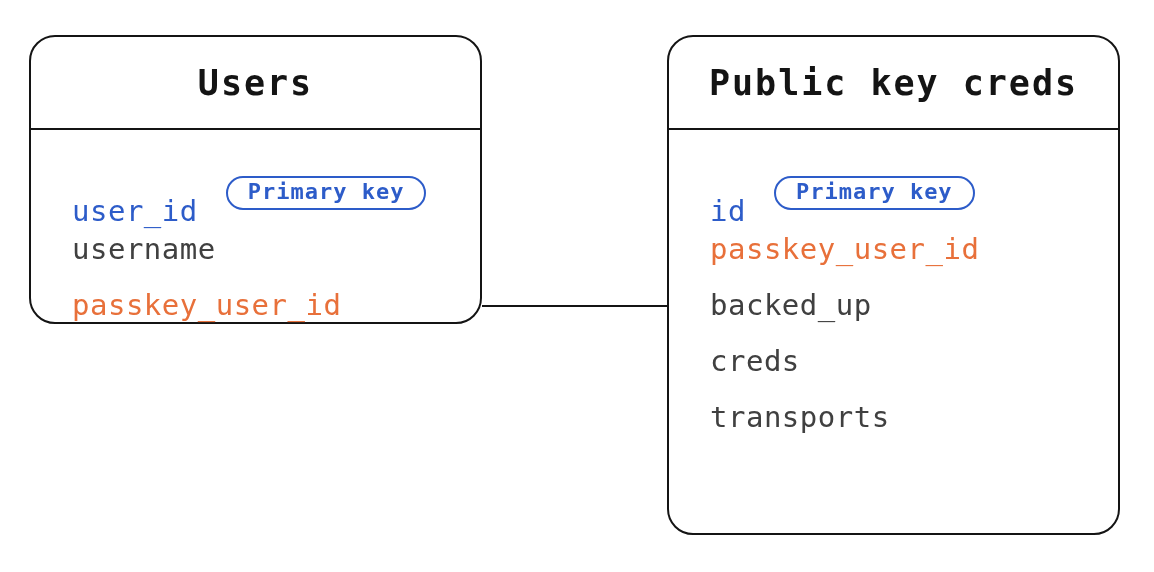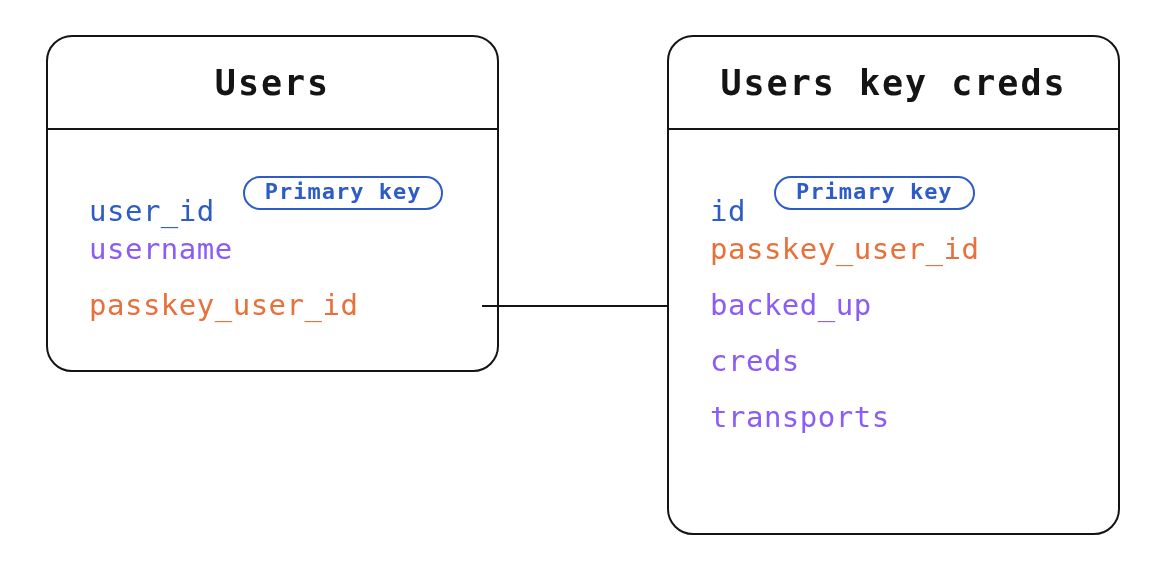--- a/index.html
+++ b/index.html
@@ -16,21 +16,21 @@
     overflow: hidden;
   }
   .table-box {
     position: absolute;
     width: 453px;
     background: #ffffff;
     border: 2px solid var(--line, #141414);
     border-radius: 26px;
     box-sizing: border-box;
   }
-  .table-box.users { left: 46px;  top: 35px; height: 337px; }
+  .table-box.users { left: 29px;  top: 35px; height: 289px; }
   .table-box.creds { left: 667px; top: 35px; height: 500px; }
 
   .table-header {
     height: 91px;
     border-bottom: 2px solid var(--line, #141414);
     display: flex;
     align-items: center;
     justify-content: center;
     font-weight: bold;
     font-size: 35px;
@@ -45,21 +45,21 @@
     display: flex;
     align-items: center;
     white-space: nowrap;
   }
   .field-name {
     font-size: 29px;
     letter-spacing: 0.5px;
   }
   .field-name.blue   { color: var(--blue,   #2d5cc9); margin-top: 35px; }
   .field-name.orange { color: var(--orange, #e8703a); }
-  .field-name.black  { color: #8b5cf6; }
+  .field-name.black  { color: #404040; }
 
   .pk-badge {
     margin-left: 28px;
     border: 2px solid var(--blue, #2d5cc9);
     color: var(--blue, #2d5cc9);
     border-radius: 999px;
     padding: 2px 20px 4px 20px;
     font-size: 22px;
     font-weight: bold;
     letter-spacing: 1px;
@@ -92,21 +92,21 @@
     </div>
     <div class="field-row">
       <span class="field-name orange">passkey_user_id</span>
     </div>
   </div>
 </div>
 
 <div class="relationship-line"></div>
 
 <div class="table-box creds">
-  <div class="table-header">Users key creds</div>
+  <div class="table-header">Public key creds</div>
   <div class="table-fields">
     <div class="field-row">
       <span class="field-name blue">id</span>
       <span class="pk-badge">Primary key</span>
     </div>
     <div class="field-row">
       <span class="field-name orange">passkey_user_id</span>
     </div>
     <div class="field-row">
       <span class="field-name black">backed_up</span>

